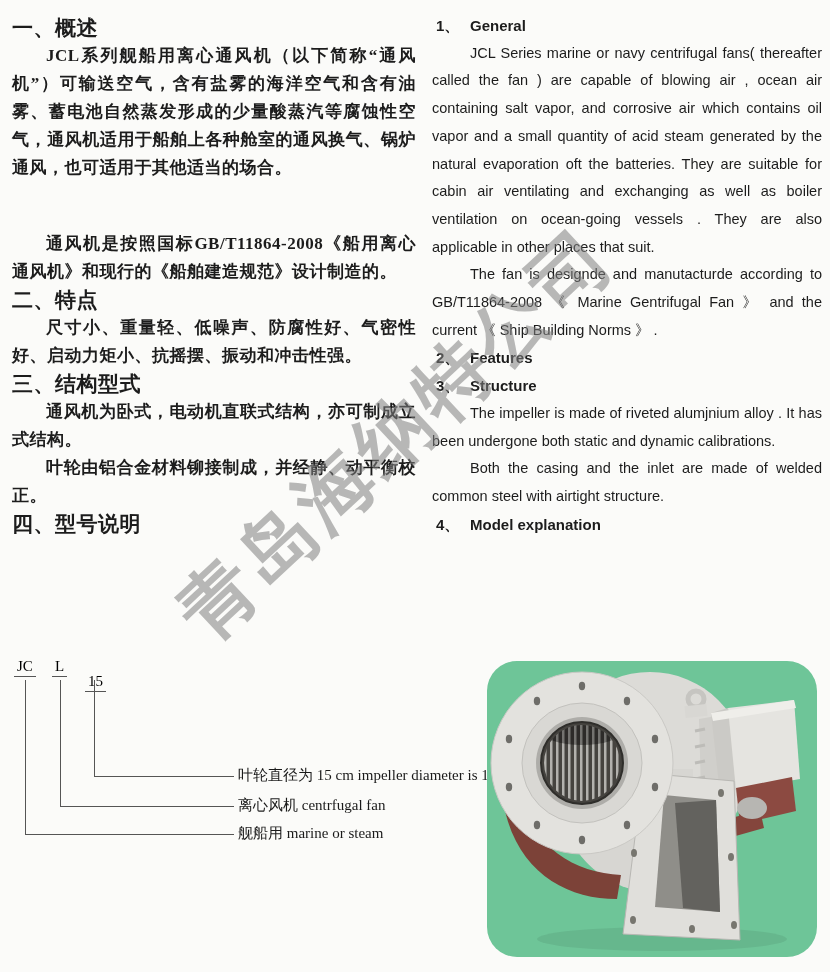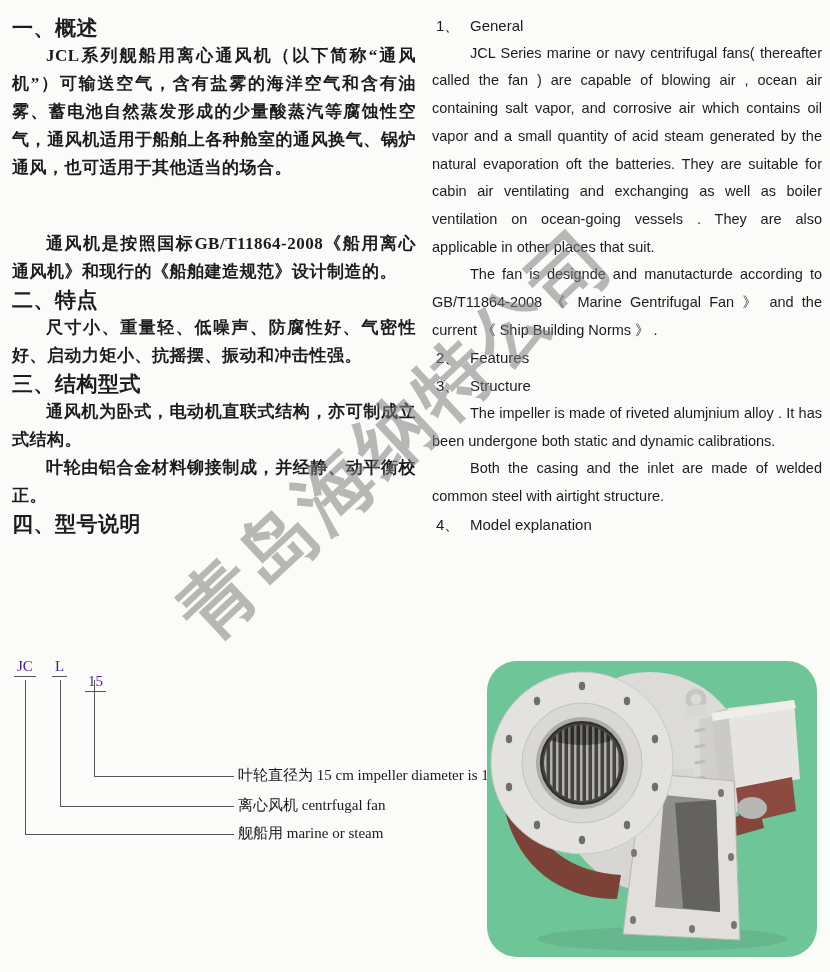--- a/index.html
+++ b/index.html
@@ -39,29 +39,29 @@
   .col-left p.gap-lg{margin-top:48px;}
   .mt24{margin-top:24px;}
   .mt26{margin-top:26px;}
   .mt8{margin-top:8px;}
   
   .col-right{
     position:absolute;left:432px;top:12px;width:390px;
     font-size:14.5px;line-height:27.7px;
     z-index:2;
   }
-  .col-right h2{margin:0;font-size:15px;line-height:27.7px;font-weight:normal;padding-left:4px;}
+  .col-right h2{margin:0;font-size:15px;line-height:27.7px;font-weight:bold;padding-left:4px;}
   .col-right h2 .hnum{display:inline-block;min-width:34px;}
   .col-right p{margin:0;text-indent:38px;text-align:justify;}
   
   .diagram{position:absolute;left:0;top:0;z-index:2;}
   .code{
     position:absolute;
     font-family:"Liberation Serif",serif;
-    font-size:15px;color:#4c1d95;
+    font-size:15px;color:#000000;
     border-bottom:1px solid #555;
     padding:0 3px 1px 3px;
   }
   .vline{position:absolute;width:1px;background:#555;}
   .hline{position:absolute;height:1px;background:#555;}
   .dlabel{
     position:absolute;left:238px;
     font-family:"Liberation Serif",serif;
     font-size:15px;color:#1a1a1a;white-space:nowrap;
   }

